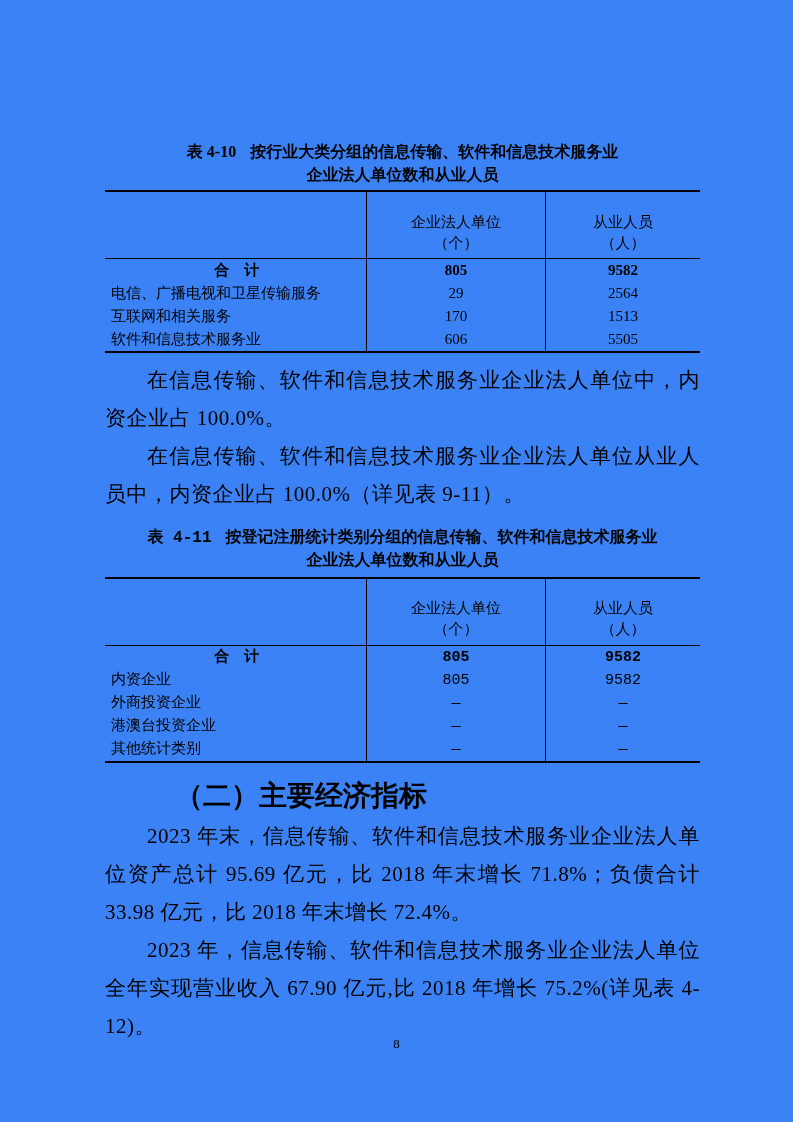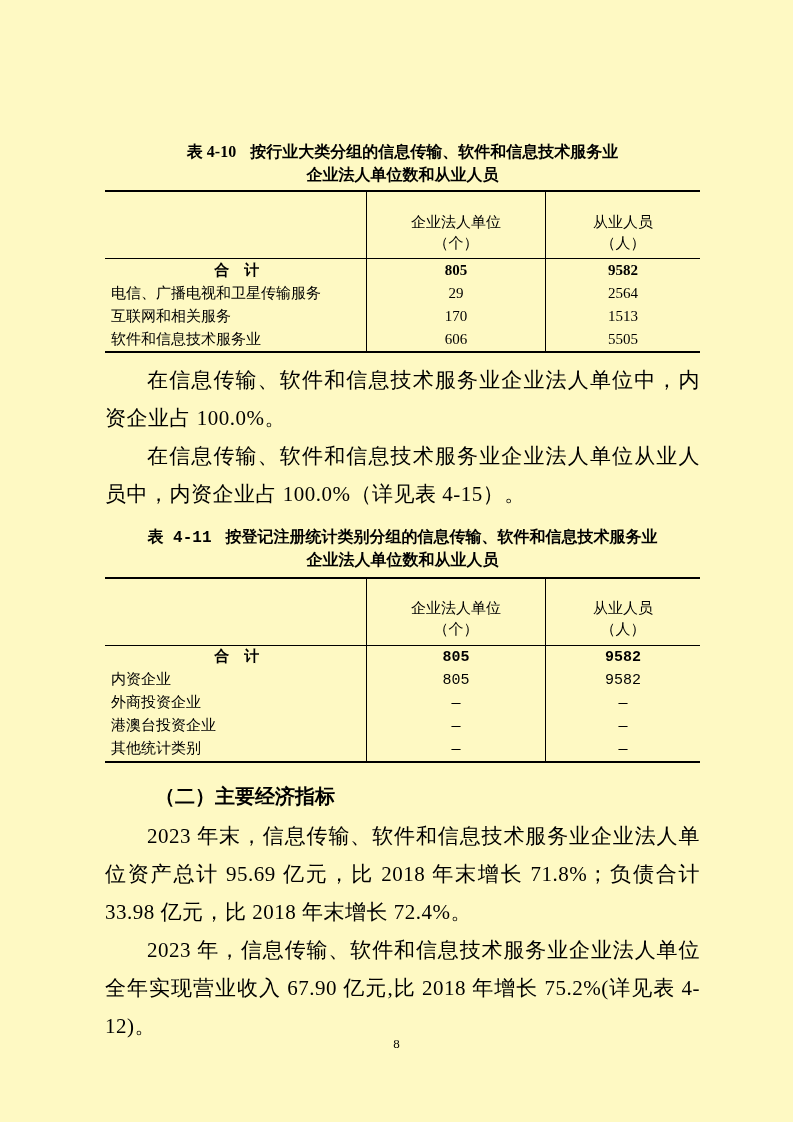--- a/index.html
+++ b/index.html
@@ -2,21 +2,21 @@
 <html><head>
 <meta charset="utf-8">
 <style>
   * { margin: 0; padding: 0; box-sizing: border-box; }
   html, body { background: #ffffff; }
   .page {
     position: relative;
     width: 793px;
     height: 1122px;
     margin: 0 auto;
-    background: #fef9c3;
+    background: #3b82f6;
     font-family: "Liberation Serif", "DejaVu Serif", serif;
     color: #000000;
     overflow: hidden;
   }
   .content {
     padding: 140px 93px 0 105px;
   }
 
   
   .tbl-title {
@@ -67,21 +67,21 @@
     line-height: 38px;
     text-indent: 2em;
     text-align: justify;
     letter-spacing: 0.5px;
   }
   .after-table { margin-top: 8px; }
   .tbl-block-2 { margin-top: 14px; font-family: Liberation Mono, monospace; }
 
   .section-heading {
     margin-top: 16px;
-    font-size: 20px;
+    font-size: 28px;
     line-height: 34px;
     font-weight: bold;
     text-indent: 2.5em;
   }
   .econ-p { margin-top: 4px; }
 
   .page-number {
     position: absolute;
     top: 1036px;
     left: 0;
@@ -141,21 +141,21 @@
           <tr>
             <td class="label">软件和信息技术服务业</td>
             <td class="num vline">606</td>
             <td class="num vline">5505</td>
           </tr>
         </tbody>
       </table>
     </div>
 
     <p class="body-text after-table">在信息传输、软件和信息技术服务业企业法人单位中，内资企业占 100.0%。</p>
-    <p class="body-text">在信息传输、软件和信息技术服务业企业法人单位从业人员中，内资企业占 100.0%（详见表 4-15）。</p>
+    <p class="body-text">在信息传输、软件和信息技术服务业企业法人单位从业人员中，内资企业占 100.0%（详见表 9-11）。</p>
 
     <div class="tbl-block tbl-block-2">
       <div class="tbl-title">
         <span class="t-prefix">表 4-11</span><span>按登记注册统计类别分组的信息传输、软件和信息技术服务业</span>
       </div>
       <div class="tbl-title2">企业法人单位数和从业人员</div>
 
       <table class="stat-table">
         <colgroup>
             <col class="c-label">

